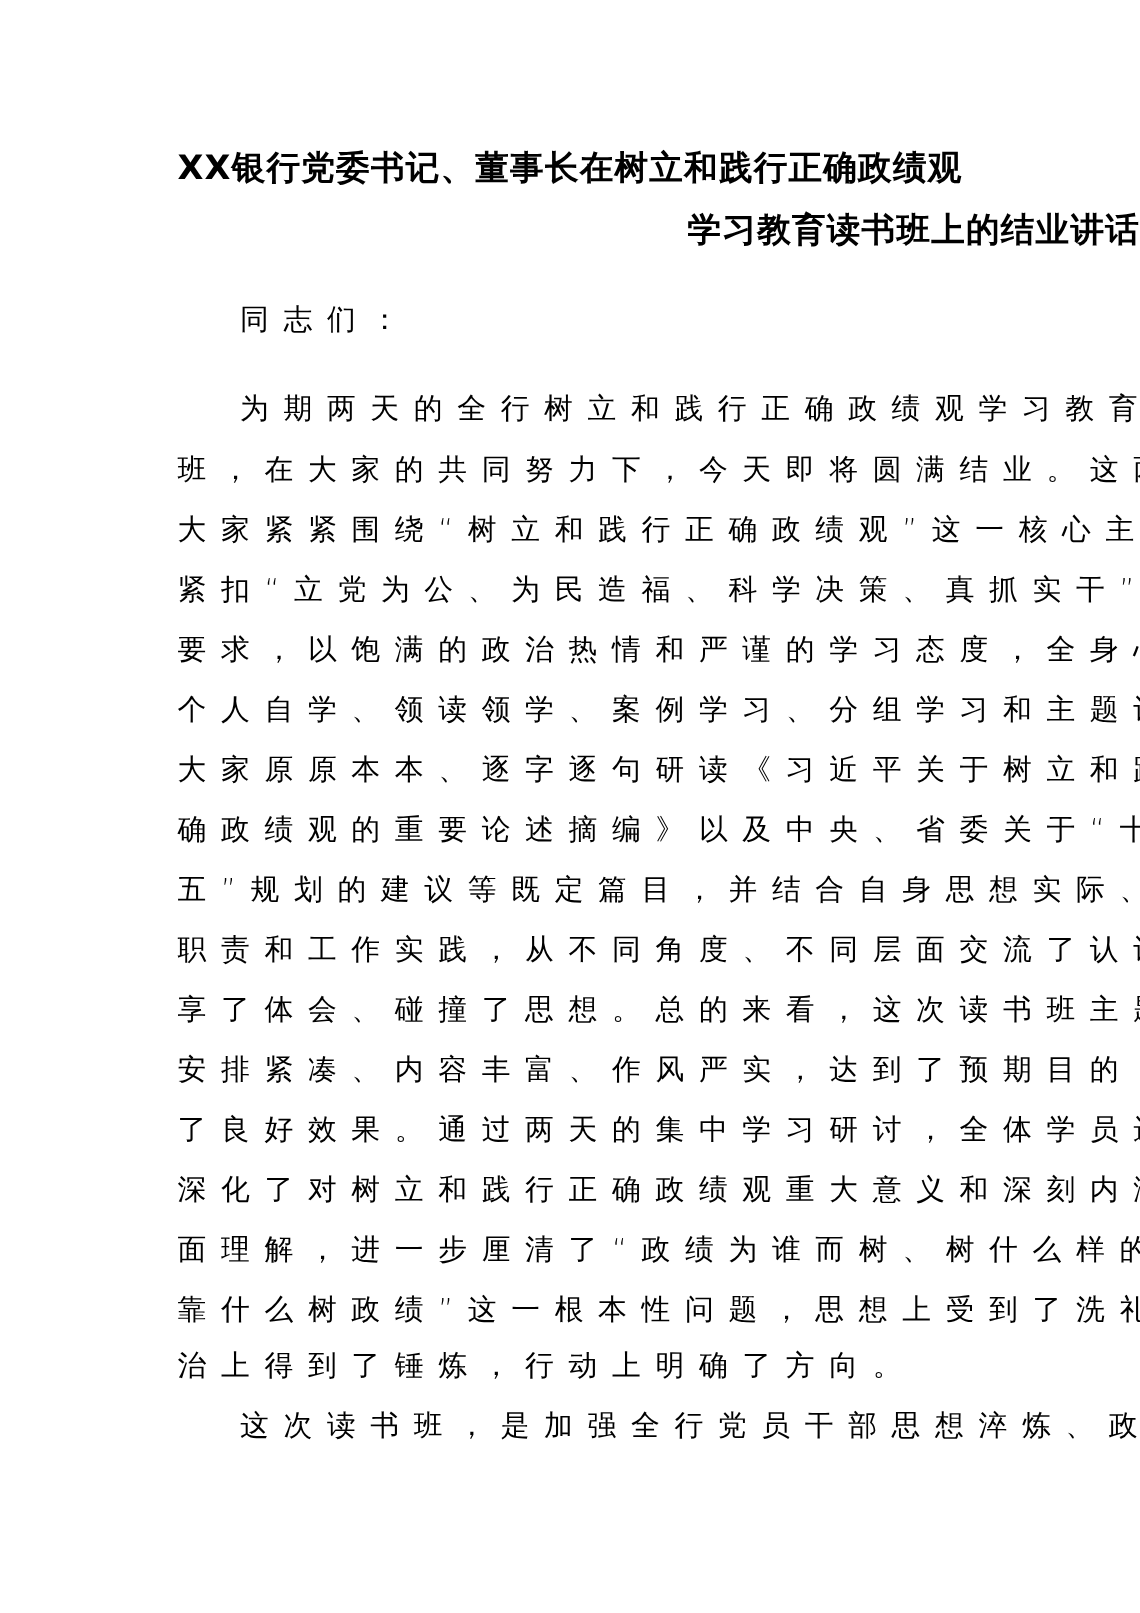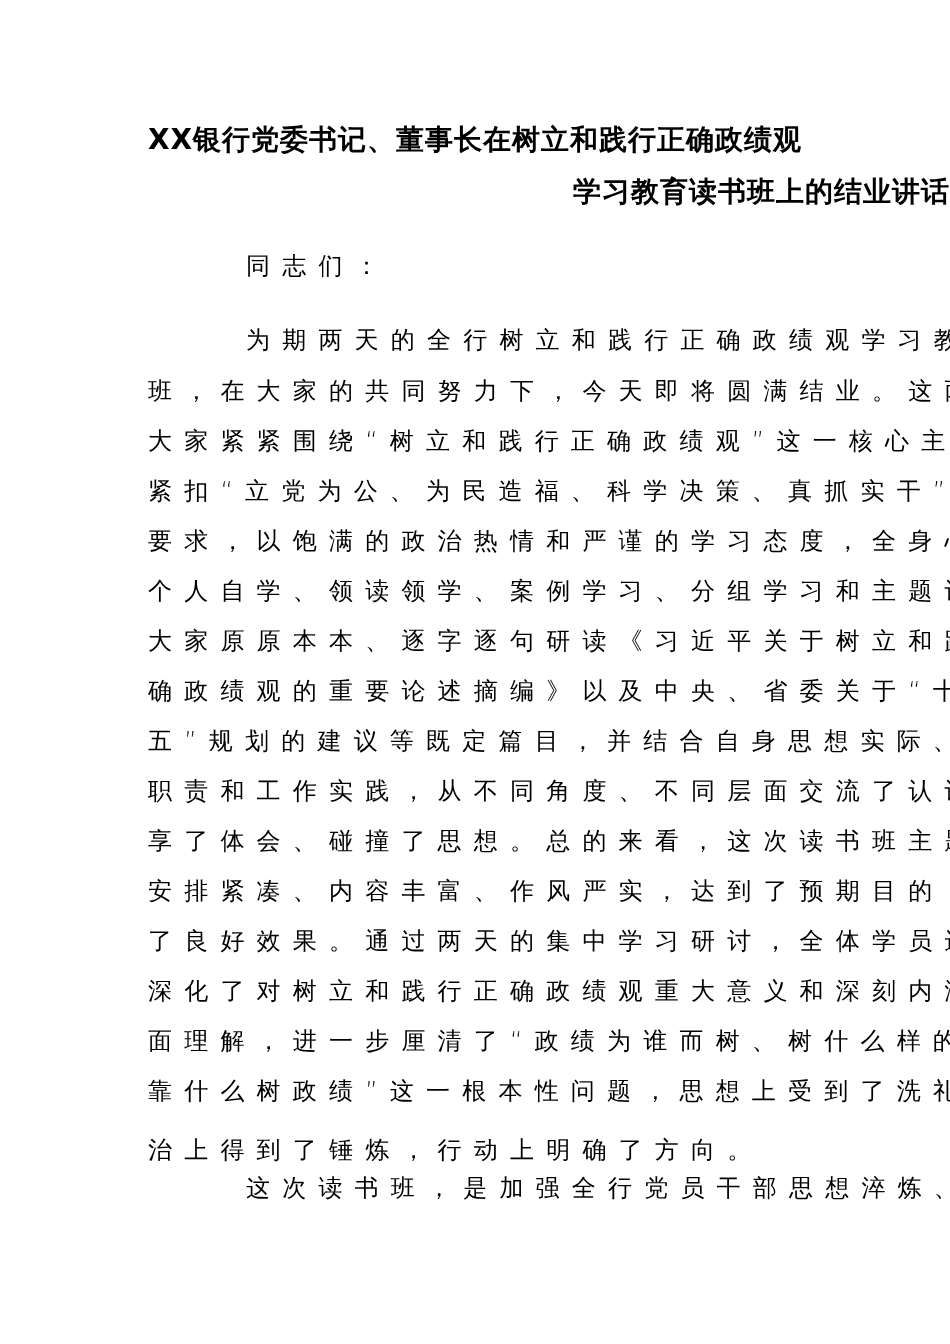--- a/index.html
+++ b/index.html
@@ -40,21 +40,21 @@
       left: 148px;
       width: 660px;
       font-size: 24px;
       line-height: 36px;
       height: 36px;
       white-space: nowrap;
       letter-spacing: 12.2px;
       font-family: "DejaVu Sans", "Liberation Sans", sans-serif;
       font-weight: 300;
     }
-    .indent { left: 200px; margin-left: 46px; }
+    .indent { left: 200px; }
   </style>
 </head>
 <body>
 
 <div class="page">
 
   <div class="title l1">XX银行党委书记、董事长在树立和践行正确政绩观</div>
   <div class="title l2">学习教育读书班上的结业讲话</div>
 
   <div class="body-line indent" style="top:248px;">同志们：</div>
@@ -68,17 +68,17 @@
   <div class="body-line" style="top:623px;">大家原原本本、逐字逐句研读《习近平关于树立和践行正</div>
   <div class="body-line" style="top:673px;">确政绩观的重要论述摘编》以及中央、省委关于“十五</div>
   <div class="body-line" style="top:723px;">五”规划的建议等既定篇目，并结合自身思想实际、岗位</div>
   <div class="body-line" style="top:773px;">职责和工作实践，从不同角度、不同层面交流了认识、分</div>
   <div class="body-line" style="top:823px;">享了体会、碰撞了思想。总的来看，这次读书班主题突出</div>
   <div class="body-line" style="top:873px;">安排紧凑、内容丰富、作风严实，达到了预期目的，取得</div>
   <div class="body-line" style="top:923px;">了良好效果。通过两天的集中学习研讨，全体学员进一步</div>
   <div class="body-line" style="top:973px;">深化了对树立和践行正确政绩观重大意义和深刻内涵的全</div>
   <div class="body-line" style="top:1023px;">面理解，进一步厘清了“政绩为谁而树、树什么样的政绩</div>
   <div class="body-line" style="top:1073px;">靠什么树政绩”这一根本性问题，思想上受到了洗礼，政</div>
-  <div class="body-line" style="top:1120px;margin-top:12px;">治上得到了锤炼，行动上明确了方向。</div>
+  <div class="body-line" style="top:1120px;">治上得到了锤炼，行动上明确了方向。</div>
 
   <div class="body-line indent" style="top:1170px;">这次读书班，是加强全行党员干部思想淬炼、政治历</div>
 
 </div>
 
 </body></html>

